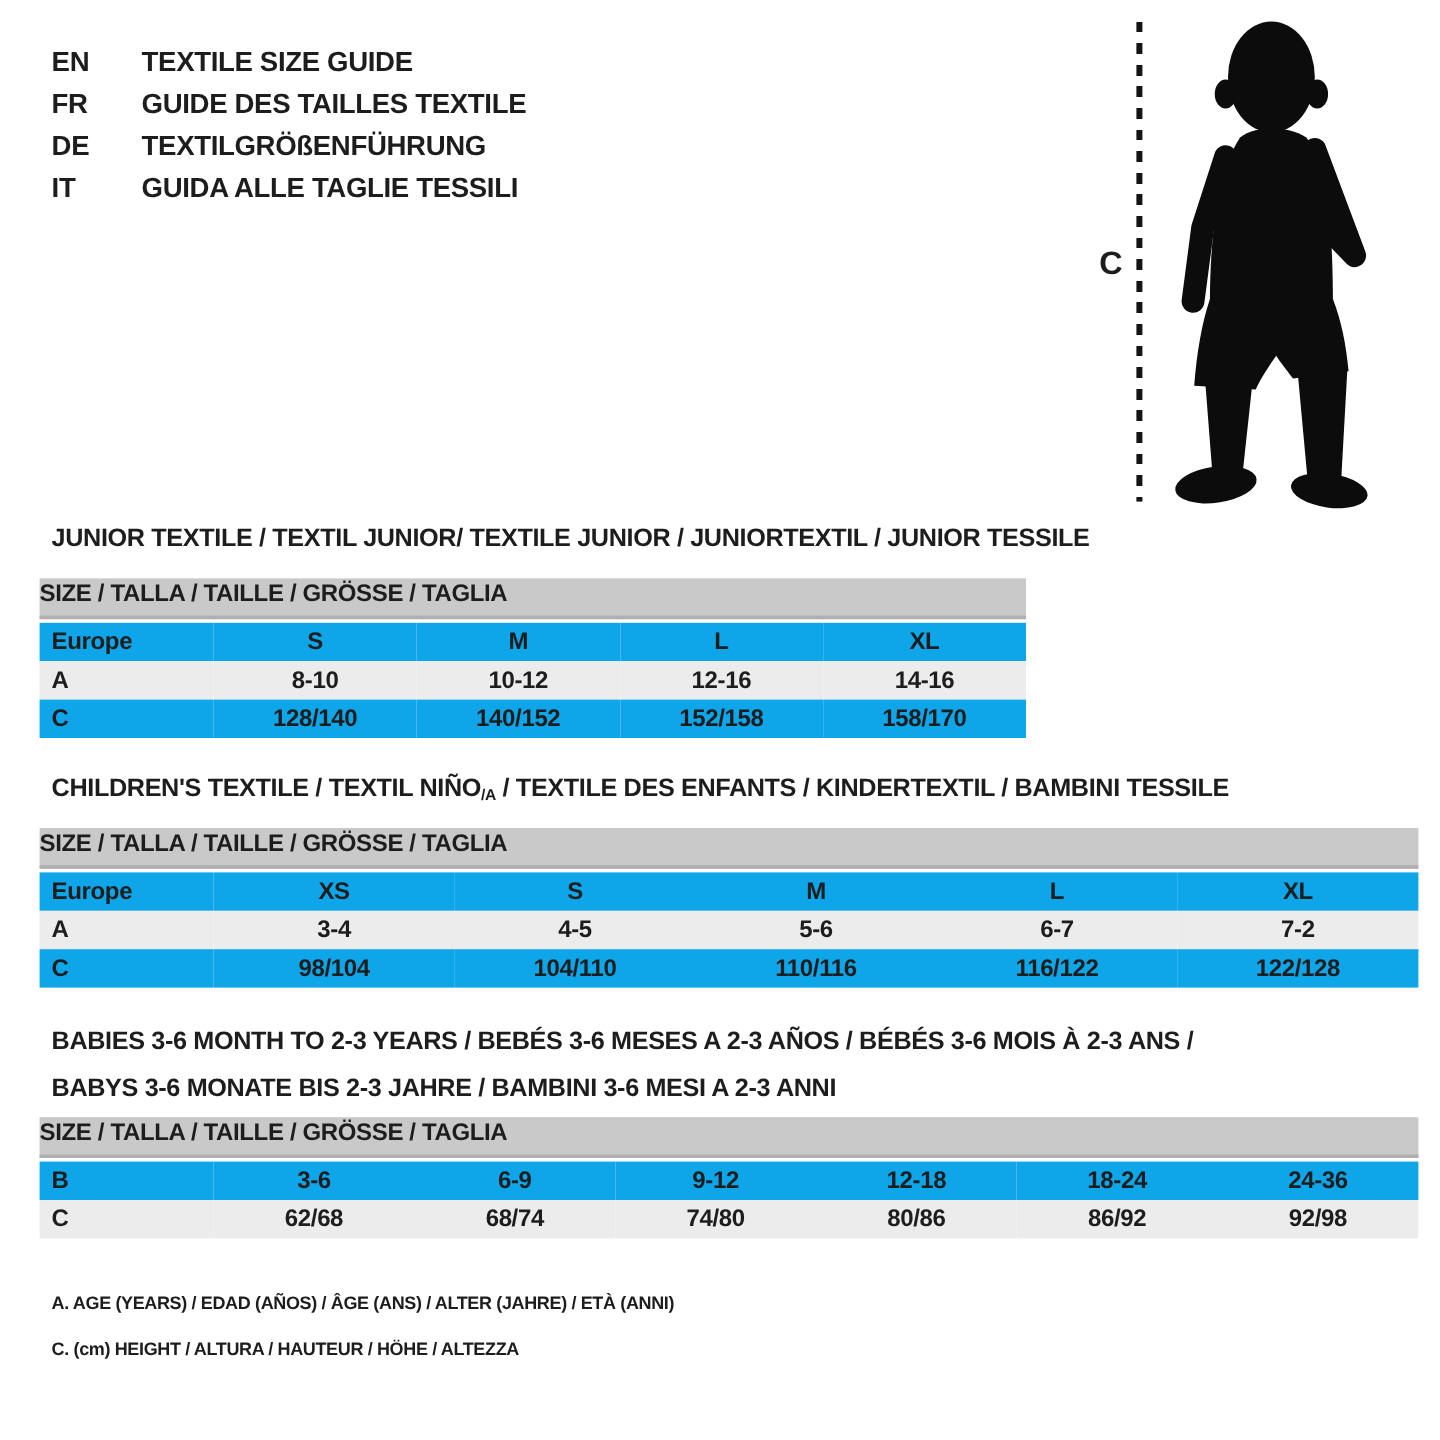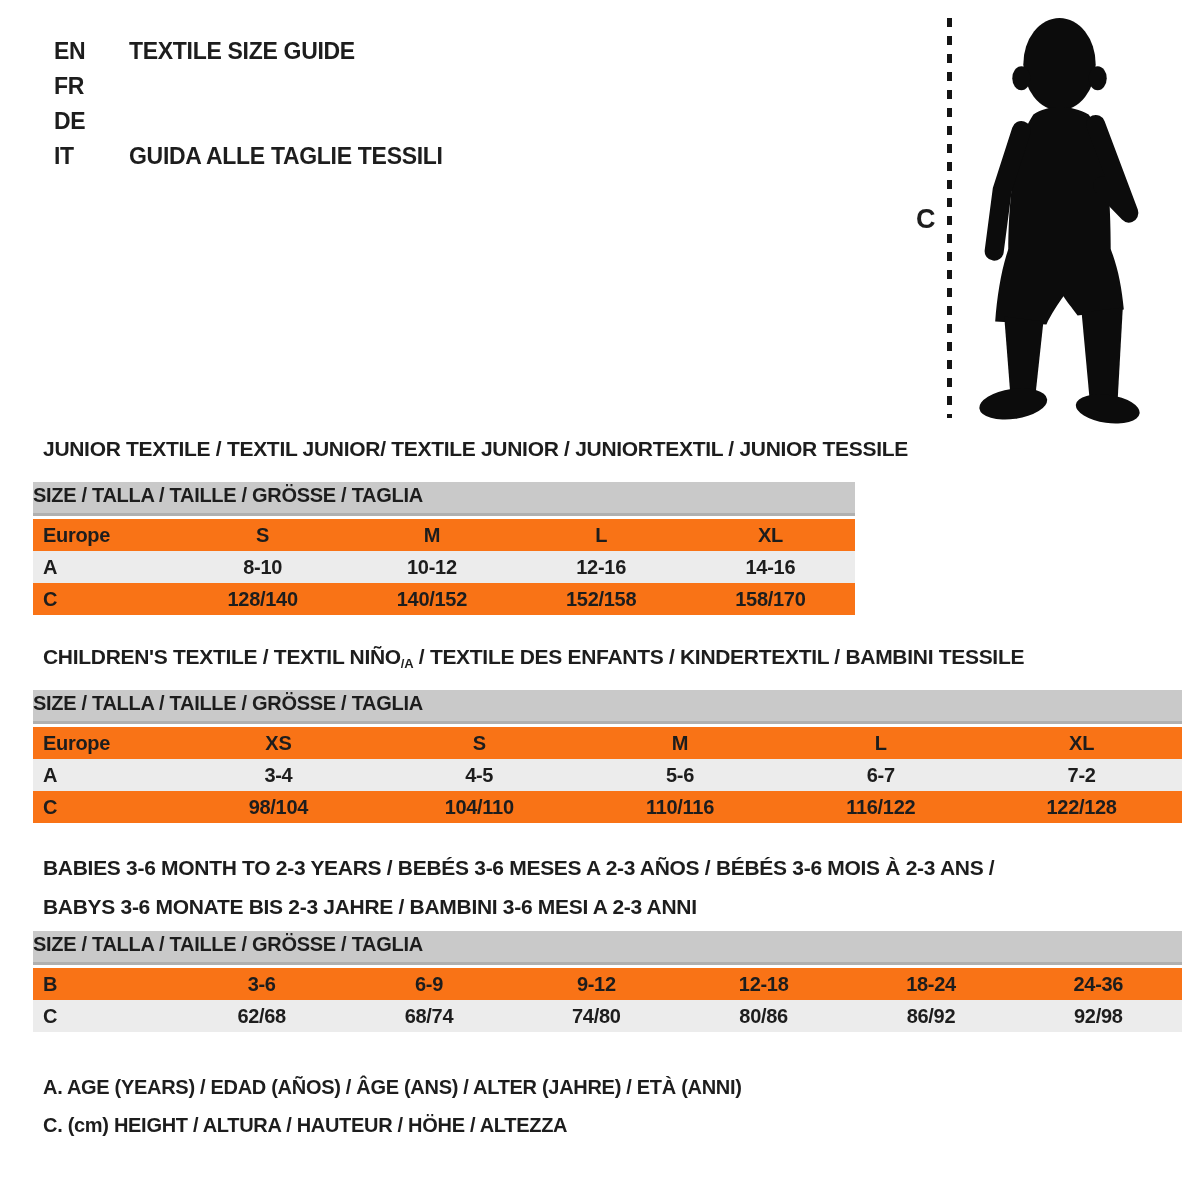--- a/index.html
+++ b/index.html
@@ -9,21 +9,21 @@
     background:#ffffff;
     font-family:"Liberation Sans","DejaVu Sans",sans-serif;
     font-weight:700;
     color:#1d1d1d;
     letter-spacing:-0.3px;
     overflow:hidden;
   }
   
   .lang-block { position:absolute; left:43px; top:34px; }
   .lang-row { display:flex; height:35px; align-items:center; font-size:23px; }
-  .lang-code { width:75px;margin-left:11px; }
+  .lang-code { width:75px; }
   
   .figure { position:absolute; left:900px; top:0; width:290px; height:445px; }
   .c-label { position:absolute; left:16px; top:204px; font-size:27px; }
   .dash-line {
     position:absolute; left:47px; top:18px; width:5px; height:400px;
     background:repeating-linear-gradient(to bottom,#141414 0px,#141414 9px,transparent 9px,transparent 18px);
   }
   .baby-svg { position:absolute; left:70px; top:14px; width:178px; height:412px; }
   
   .sec-title { position:absolute; left:43px; font-size:21px; white-space:nowrap;text-align:center; }
@@ -40,40 +40,42 @@
   .band {
     height:34px; line-height:26px;
     background:#c9c9c9;
     border-bottom:3px solid #b0b0b0;
     font-size:20px;
     margin-bottom:3px;
   }
   table { width:100%; border-collapse:collapse; table-layout:fixed; }
   td { height:32px; text-align:center; font-size:20px; }
   td.lbl { text-align:left; padding-left:10px; }
-  tr.row-white { background:#f97316; }
+  tr.row-white { background:#0ea5e9; }
   tr.row-alt   { background:#ececec; }
   col.label-col { width:145px; }
   
   .legend { position:absolute; left:43px; top:1068px; }
-  .legend-line { font-size:20px; line-height:38px; white-space:nowrap; }
+  .legend-line { font-size:15px; line-height:38px; white-space:nowrap; }
 </style>
 </head>
 <body>
 
 <div class="lang-block">
   <div class="lang-row">
     <span class="lang-code">EN</span>
     <span class="lang-label">TEXTILE SIZE GUIDE</span>
   </div>
   <div class="lang-row">
     <span class="lang-code">FR</span>
+    <span class="lang-label">GUIDE DES TAILLES TEXTILE</span>
   </div>
   <div class="lang-row">
     <span class="lang-code">DE</span>
+    <span class="lang-label">TEXTILGRÖßENFÜHRUNG</span>
   </div>
   <div class="lang-row">
     <span class="lang-code">IT</span>
     <span class="lang-label">GUIDA ALLE TAGLIE TESSILI</span>
   </div>
 </div>
 
 <div class="figure">
   <span class="c-label">C</span>
   <div class="dash-line"></div>

